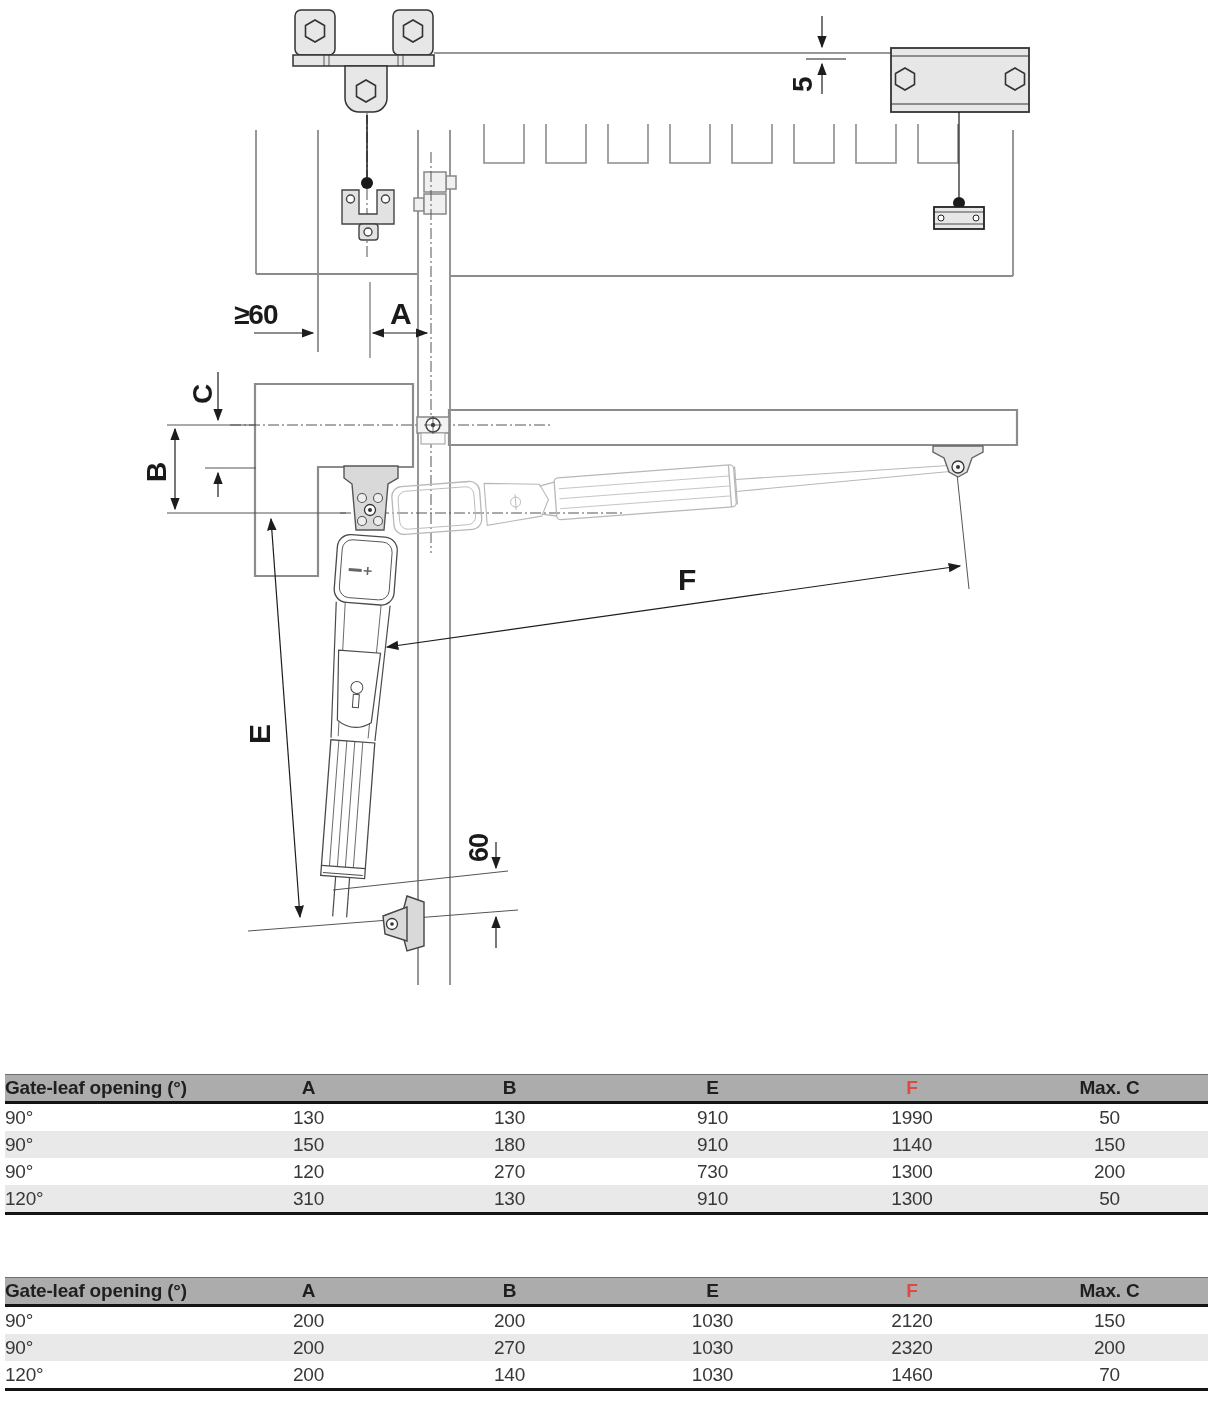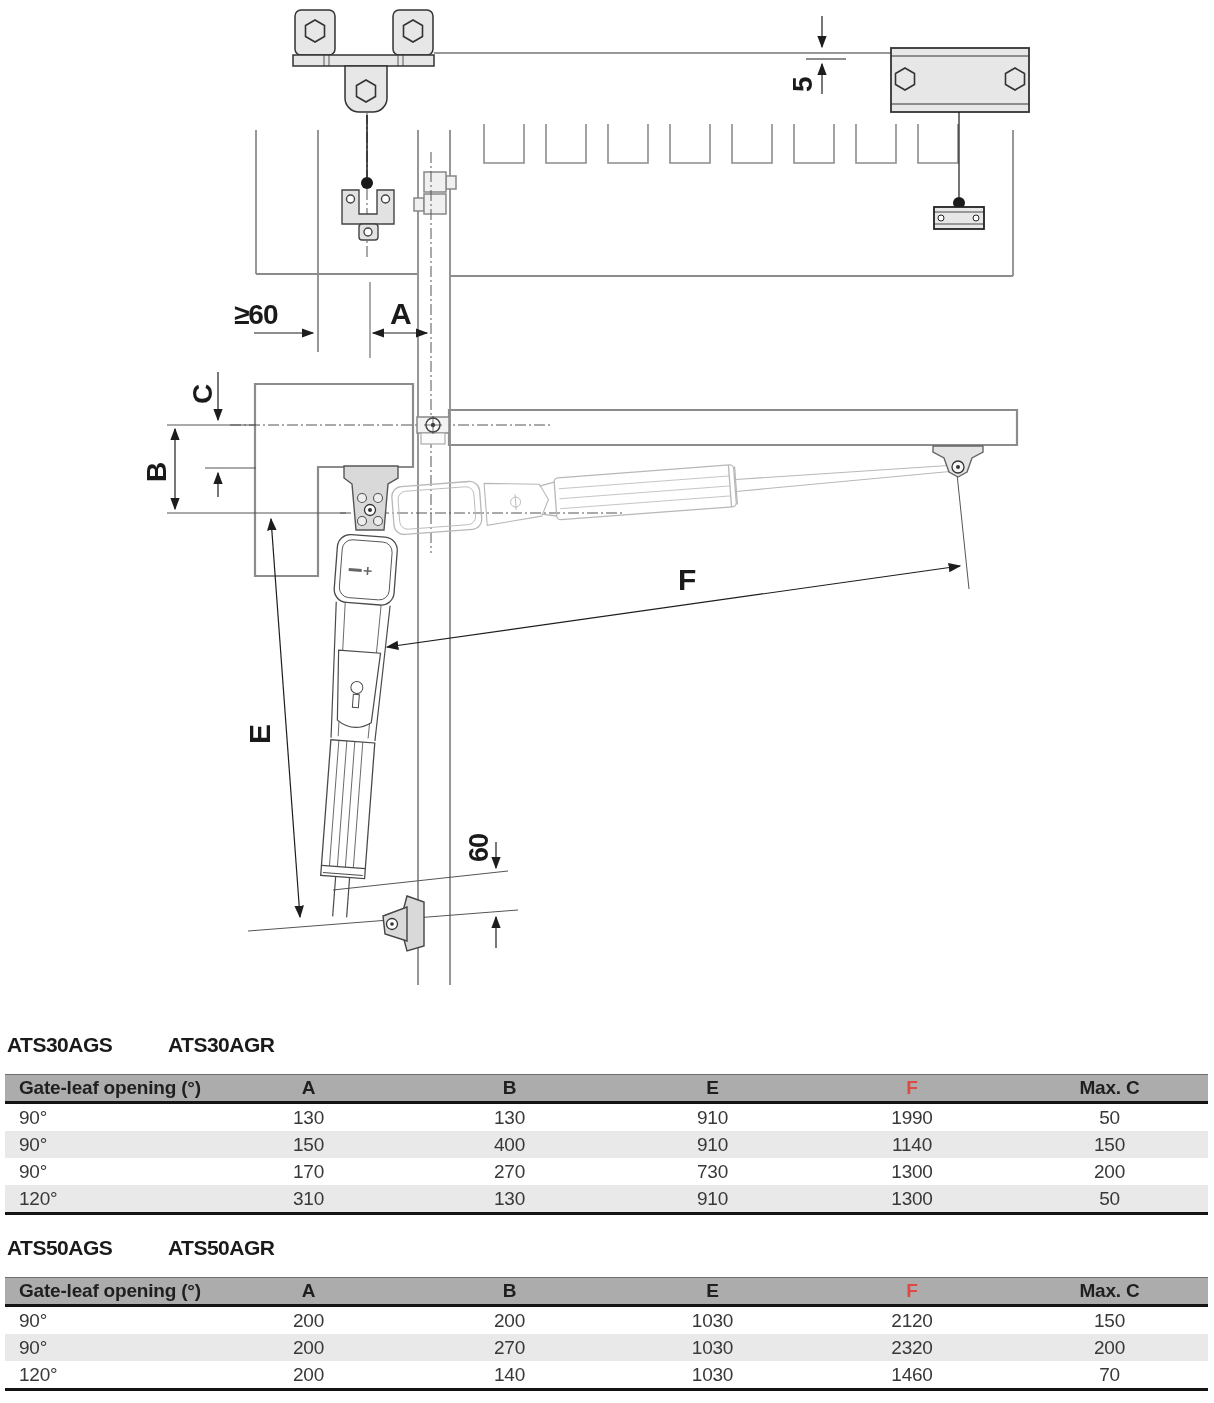--- a/index.html
+++ b/index.html
@@ -18,21 +18,21 @@
   .tbl-titles .t0{left:7px;}
   .tbl-titles .t1{left:168px;}
 
   .spec-table{position:absolute;left:5px;width:1203px;font-size:19px;color:#383838;letter-spacing:-0.2px;}
   .thead{display:flex;background:var(--header-bg);border-top:1px solid #6e6e6e;
          border-bottom:3px solid #141414;height:26px;line-height:26px;font-weight:bold;color:#1f1f1f;}
   .trow{display:flex;height:27px;line-height:27px;background:#fff;}
   .trow.alt{background:var(--row-alt);}
   .tbot{border-top:3px solid #141414;height:0;}
   .cell{overflow:hidden;white-space:nowrap;text-align:center;}
-  .c0{width:205px;text-align:left;padding-left:14px;box-sizing:border-box;}
+  .c0{width:205px;text-align:left;box-sizing:border-box;}
   .c1{width:197px;} .c2{width:205px;} .c3{width:201px;} .c4{width:198px;} .c5{width:197px;}
   .thead .hl{color:var(--accent-red);}
 </style>
 </head>
 <body>
 
 <div class="page">
 
   
   <svg width="1214" height="1030" viewBox="0 0 1214 1030">
@@ -247,73 +247,65 @@
       <text x="0" y="0" transform="translate(812,92) rotate(-90)">5</text>
       <text x="0" y="0" transform="translate(212,404) rotate(-90)">C</text>
       <text x="0" y="0" transform="translate(166,482) rotate(-90)">B</text>
       <text x="0" y="0" transform="translate(270,744) rotate(-90)" font-size="30">E</text>
       <text x="678" y="590" font-size="30">F</text>
       <text x="0" y="0" transform="translate(488,862) rotate(-90)" font-size="27">60</text>
     </g>
   </svg>
 
   
-  <div class="tbl-titles" style="top:1033px;">
-    <span class="t0">ATS30AGS</span>
-    <span class="t1">ATS30AGR</span>
-  </div>
   <div class="spec-table" style="top:1074px;">
       <div class="thead">
         <div class="cell c0">Gate-leaf opening (°)</div>
         <div class="cell c1">A</div>
         <div class="cell c2">B</div>
         <div class="cell c3">E</div>
         <div class="cell c4 hl">F</div>
         <div class="cell c5">Max. C</div>
       </div>
       <div class="trow">
         <div class="cell c0">90°</div>
         <div class="cell c1">130</div>
         <div class="cell c2">130</div>
         <div class="cell c3">910</div>
         <div class="cell c4">1990</div>
         <div class="cell c5">50</div>
       </div>
       <div class="trow alt">
         <div class="cell c0">90°</div>
         <div class="cell c1">150</div>
-        <div class="cell c2">400</div>
+        <div class="cell c2">180</div>
         <div class="cell c3">910</div>
         <div class="cell c4">1140</div>
         <div class="cell c5">150</div>
       </div>
       <div class="trow">
         <div class="cell c0">90°</div>
-        <div class="cell c1">170</div>
+        <div class="cell c1">120</div>
         <div class="cell c2">270</div>
         <div class="cell c3">730</div>
         <div class="cell c4">1300</div>
         <div class="cell c5">200</div>
       </div>
       <div class="trow alt">
         <div class="cell c0">120°</div>
         <div class="cell c1">310</div>
         <div class="cell c2">130</div>
         <div class="cell c3">910</div>
         <div class="cell c4">1300</div>
         <div class="cell c5">50</div>
       </div>
       <div class="tbot"></div>
     </div>
 
   
-  <div class="tbl-titles" style="top:1236px;">
-    <span class="t0">ATS50AGS</span>
-    <span class="t1">ATS50AGR</span>
-  </div>
   <div class="spec-table" style="top:1277px;">
       <div class="thead">
         <div class="cell c0">Gate-leaf opening (°)</div>
         <div class="cell c1">A</div>
         <div class="cell c2">B</div>
         <div class="cell c3">E</div>
         <div class="cell c4 hl">F</div>
         <div class="cell c5">Max. C</div>
       </div>
       <div class="trow">

